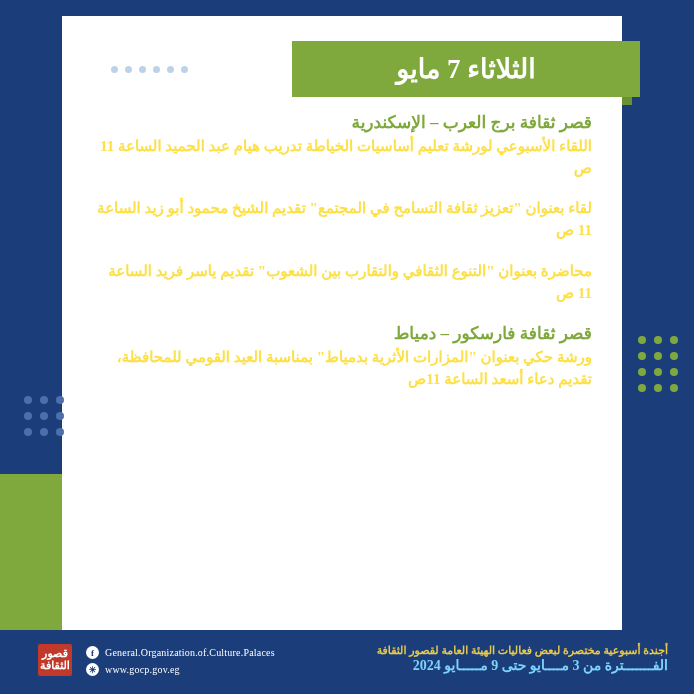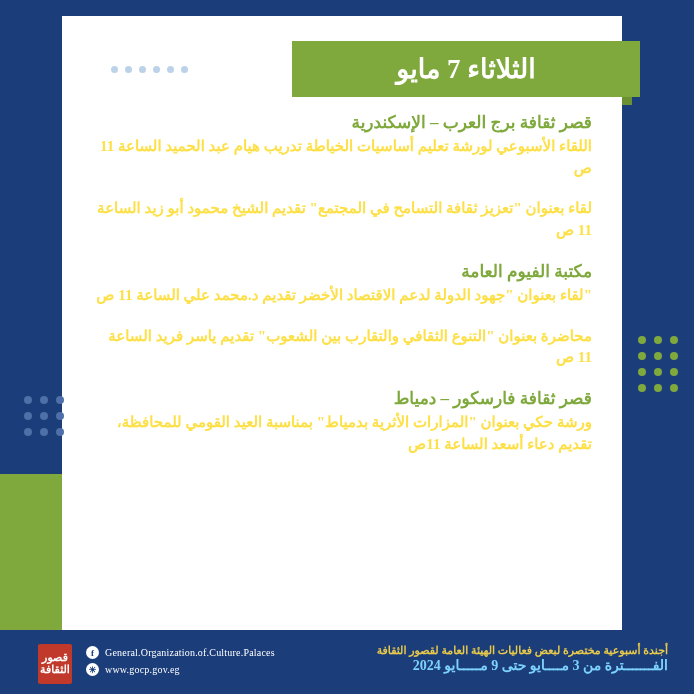--- a/index.html
+++ b/index.html
@@ -95,21 +95,21 @@
     font-size:15px;
     font-weight:bold;
     line-height:1.45;
   }
 
   
   .footer{
     position:absolute;left:0;bottom:0;width:694px;height:64px;
   }
   .logo-box{
-    position:absolute;left:38px;top:14px;width:34px;height:40px;
+    position:absolute;left:38px;top:14px;width:34px;height:32px;
     background:#c0392b;border-radius:2px;
     display:flex;align-items:center;justify-content:center;
   }
   .logo-glyph{color:#fff;font-size:11px;font-weight:bold;line-height:1.05;text-align:center;}
   .social{
     position:absolute;left:86px;top:16px;direction:ltr;text-align:left;
   }
   .social-row{
     display:flex;align-items:center;gap:6px;margin-bottom:4px;
   }
@@ -183,24 +183,20 @@
 
     <div class="event">
       <div class="event-title">قصر ثقافة برج العرب – الإسكندرية</div>
       <div class="event-desc">اللقاء الأسبوعي لورشة تعليم أساسيات الخياطة تدريب هيام عبد الحميد        الساعة 11 ص</div>
     </div>
 
     <div class="event">
       <div class="event-desc">لقاء بعنوان "تعزيز ثقافة التسامح في المجتمع" تقديم الشيخ محمود أبو زيد       الساعة 11 ص</div>
     </div>
 
-    <div class="event">
-      <div class="event-title">مكتبة الفيوم العامة</div>
-      <div class="event-desc">"لقاء بعنوان "جهود الدولة لدعم الاقتصاد الأخضر تقديم د.محمد علي      الساعة 11 ص</div>
-    </div>
 
     <div class="event">
       <div class="event-desc">محاضرة بعنوان "التنوع الثقافي والتقارب بين الشعوب" تقديم ياسر فريد      الساعة 11 ص</div>
     </div>
 
     <div class="event">
       <div class="event-title">قصر ثقافة فارسكور – دمياط</div>
       <div class="event-desc">ورشة حكي بعنوان "المزارات الأثرية بدمياط" بمناسبة العيد القومي للمحافظة، تقديم دعاء أسعد      الساعة 11ص</div>
     </div>
 

